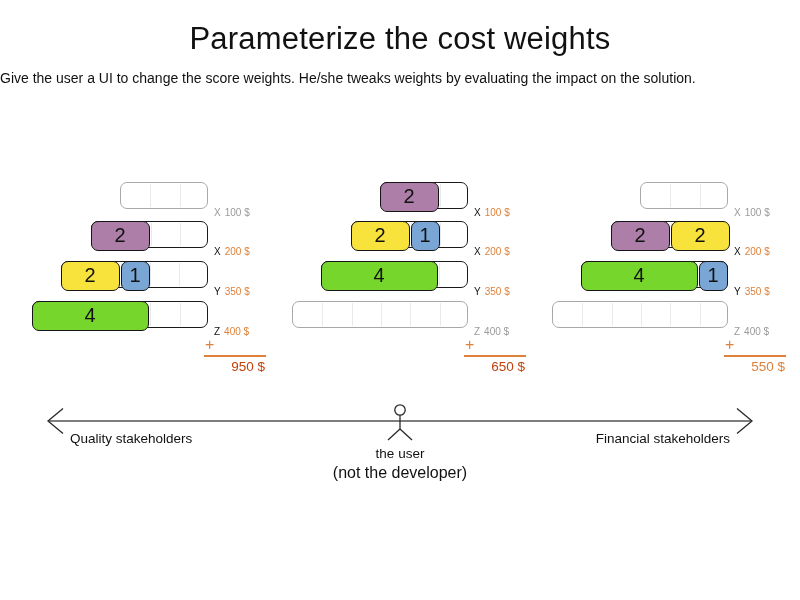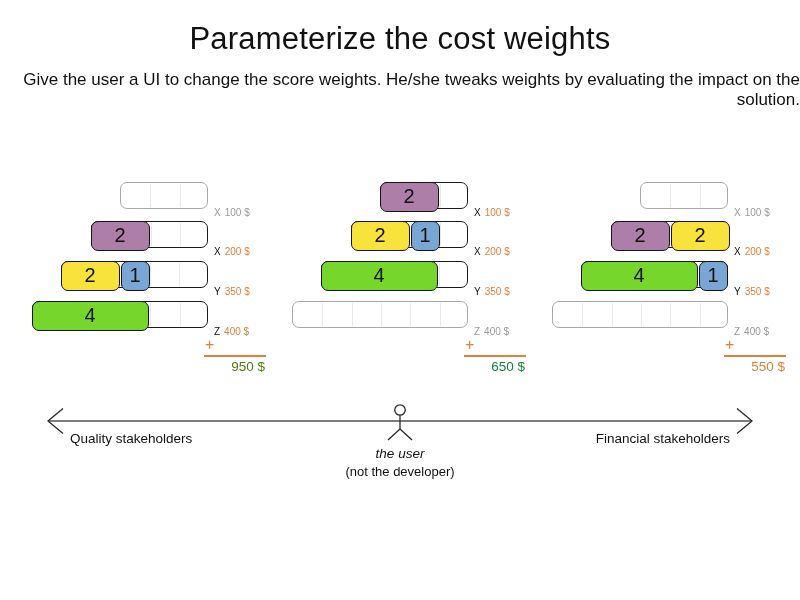--- a/index.html
+++ b/index.html
@@ -1,19 +1,19 @@
 <!DOCTYPE html>
 <html><head>
 <meta charset="utf-8">
 <style>
   * { margin:0; padding:0; box-sizing:border-box; }
   html,body { width:800px; height:600px; background:#ffffff; font-family:"Liberation Sans", sans-serif; position:relative; overflow:hidden; color:#111; }
 
   .title { position:absolute; top:21px; left:0; width:800px; text-align:center; font-size:31px; letter-spacing:0.2px; }
-  .subtitle { position:absolute; top:70px; left:0; width:800px; text-align:right; font-size:17px; }
+  .subtitle { position:absolute; top:70px; left:0; width:800px; text-align:left; font-size:14px; }
 
   .column { position:absolute; top:130px; width:245px; height:250px; }
   .col-title { position:absolute; top:1px; left:0; width:245px; text-align:center; font-size:15px; }
 
   .row { position:absolute; left:0; width:245px; height:27px; }
   .bar { position:absolute; top:0; height:27px; border-radius:7px; background:#fff; }
   .bar.active { border:1.4px solid #1a1a1a; }
   .bar.inactive { border:1px solid #a8a8a8; }
   .gridline { position:absolute; top:1px; bottom:1px; width:1px; }
   .blocks { position:absolute; top:-1.5px; left:-1.5px; display:flex; gap:1px; }
@@ -22,22 +22,22 @@
   .row-label .price { margin-left:4px; }
 
   .total { position:absolute; left:178px; top:206px; width:62px; height:42px; }
   .plus { position:absolute; left:1px; top:0; font-size:16px; line-height:18px; }
   .sum-line { position:absolute; left:0; right:0; top:19px; border-top:2px solid; }
   .amount { position:absolute; right:1px; top:23px; font-size:13.5px; }
 
   .axis-svg { position:absolute; left:0; top:400px; }
   .axis-label-left { position:absolute; left:70px; top:431px; font-size:13.5px; }
   .axis-label-right { position:absolute; right:70px; top:431px; font-size:13.5px; }
-  .user-label { position:absolute; left:0; width:800px; text-align:center; top:446px; font-size:13.5px;font-style:italic; }
-  .user-sublabel { position:absolute; left:0; width:800px; text-align:center; top:464px; font-size:13px; }
+  .user-label { position:absolute; left:0; width:800px; text-align:center; top:446px; font-size:13.5px; }
+  .user-sublabel { position:absolute; left:0; width:800px; text-align:center; top:464px; font-size:16px; }
 </style>
 </head>
 <body>
 
 <div class="title">Parameterize the cost weights</div>
 <div class="subtitle">Give the user a UI to change the score weights. He/she tweaks weights by evaluating the impact on the solution.</div>
 
 <div id="columns">
     <div class="column" style="left: 26px;">
       <div class="row" style="top: 52px;">
@@ -80,21 +80,21 @@
           <div class="gridline" style="left: 147px; background: rgb(233, 233, 233);"></div>
           <div class="blocks">
             <div class="block" style="width: 117px; background: rgb(118, 214, 44);">4</div>
           </div>
         </div>
         <div class="row-label"><span style="color: rgb(17, 17, 17);">Z</span><span class="price" style="color: rgb(223, 129, 58);">400 $</span></div>
       </div>
       <div class="total">
         <div class="plus" style="color: rgb(223, 129, 58);">+</div>
         <div class="sum-line" style="border-color: rgb(223, 129, 58);"></div>
-        <div class="amount" style="color: #4d7c0f;">950 $</div>
+        <div class="amount" style="color: #c2410c;">950 $</div>
       </div>
     </div>
     <div class="column" style="left: 286px;">
       <div class="row" style="top: 52px;">
         <div class="bar active" style="width: 88px; left: 94px;">
           <div class="gridline" style="left: 29px; background: rgb(233, 233, 233);"></div>
           <div class="gridline" style="left: 59px; background: rgb(233, 233, 233);"></div>
           <div class="blocks">
             <div class="block" style="width: 59px; background: rgb(173, 127, 168);">2</div>
           </div>
@@ -131,21 +131,21 @@
           <div class="gridline" style="left: 59px; background: rgb(233, 233, 233);"></div>
           <div class="gridline" style="left: 88px; background: rgb(233, 233, 233);"></div>
           <div class="gridline" style="left: 117px; background: rgb(233, 233, 233);"></div>
           <div class="gridline" style="left: 147px; background: rgb(233, 233, 233);"></div>
         </div>
         <div class="row-label"><span style="color: rgb(154, 154, 154);">Z</span><span class="price" style="color: rgb(154, 154, 154);">400 $</span></div>
       </div>
       <div class="total">
         <div class="plus" style="color: rgb(223, 129, 58);">+</div>
         <div class="sum-line" style="border-color: rgb(223, 129, 58);"></div>
-        <div class="amount" style="color: #15803d;">650 $</div>
+        <div class="amount" style="color: #c2410c;">650 $</div>
       </div>
     </div>
     <div class="column" style="left: 546px;">
       <div class="row" style="top: 52px;">
         <div class="bar inactive" style="width: 88px; left: 94px;">
           <div class="gridline" style="left: 29px; background: rgb(233, 233, 233);"></div>
           <div class="gridline" style="left: 59px; background: rgb(233, 233, 233);"></div>
         </div>
         <div class="row-label"><span style="color: rgb(154, 154, 154);">X</span><span class="price" style="color: rgb(154, 154, 154);">100 $</span></div>
       </div>

